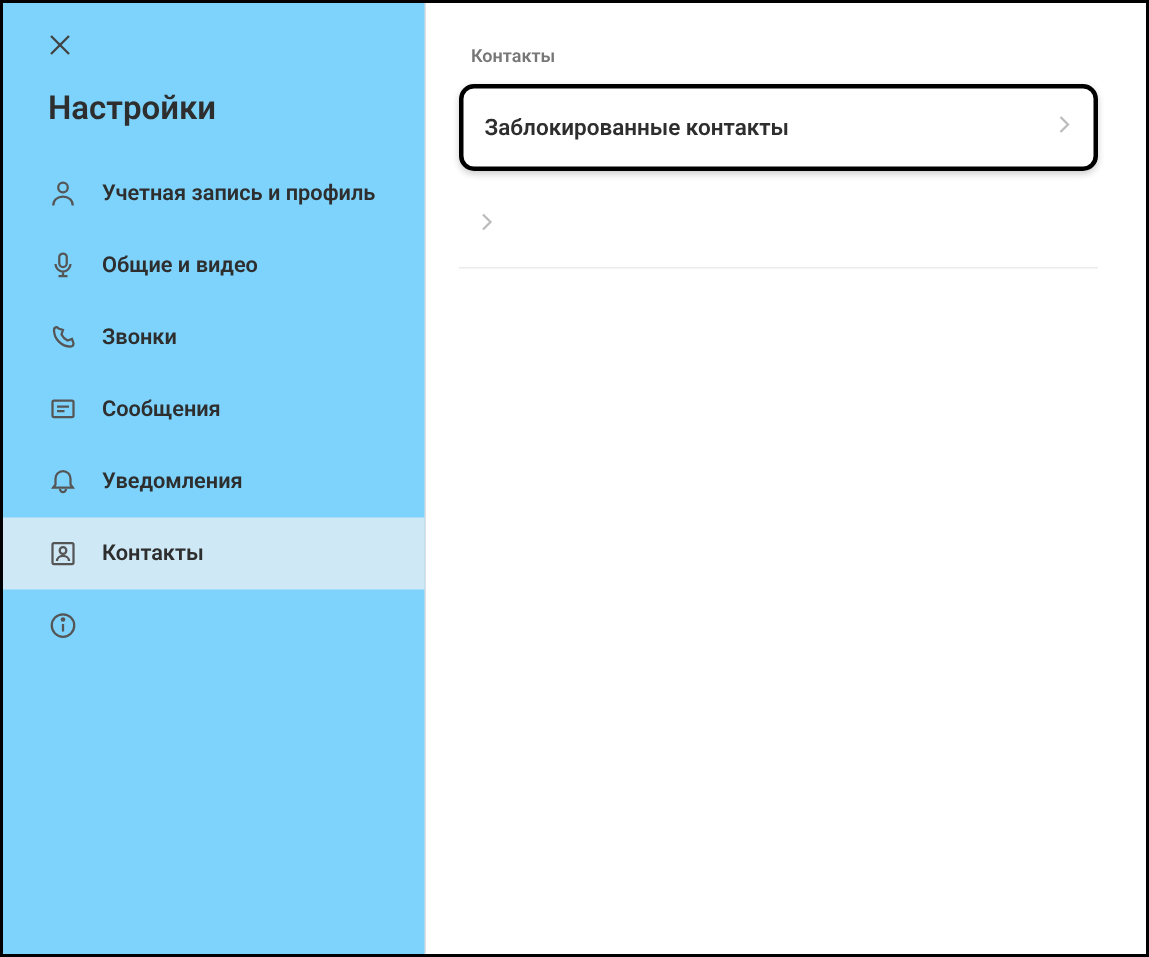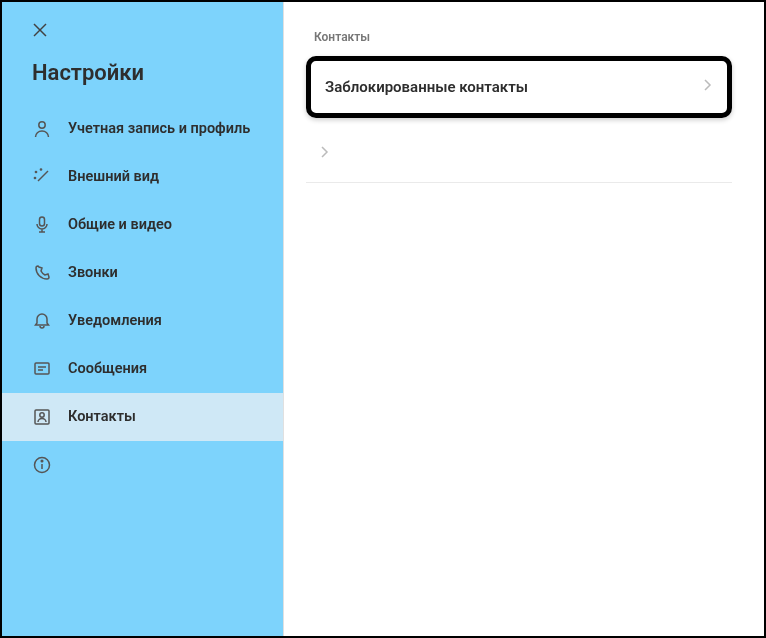--- a/index.html
+++ b/index.html
@@ -78,21 +78,21 @@
     }
     .content-row {
       display: flex;
       align-items: center;
       justify-content: space-between;
       padding: 18px 14px;
       border-bottom: 1px solid #eaeaea;
       cursor: pointer;
     }
     .content-row.highlighted {
-      border: 5px solid #000000;
+      border: 3px solid #000000;
       border-radius: 10px;
       box-shadow: 0 2px 5px rgba(0,0,0,0.2);
       padding: 16px 14px;
       margin-bottom: 8px;
     }
     .content-row-label {
       font-size: 15px;
       font-weight: 600;
       color: #2e2e2e;
     }
@@ -117,69 +117,58 @@
       <span class="sidebar-icon">
         <svg width="20" height="20" viewBox="0 0 20 20" fill="none" stroke="currentColor" stroke-width="1.5">
           <circle cx="10" cy="6" r="3.2"></circle>
           <path d="M3.5 18c0-3.5 2.8-6 6.5-6s6.5 2.5 6.5 6"></path>
         </svg>
       </span>
       <span class="sidebar-label">Учетная запись и профиль</span>
     </div>
 
 
-    <div class="sidebar-item">
-      <span class="sidebar-icon">
-        <svg width="20" height="20" viewBox="0 0 20 20" fill="none" stroke="currentColor" stroke-width="1.5">
-          <line x1="6" y1="14" x2="16" y2="4"></line>
-          <circle cx="4" cy="5" r="0.6" fill="currentColor"></circle>
-          <circle cx="9" cy="2.5" r="0.6" fill="currentColor"></circle>
-          <circle cx="3" cy="11" r="0.6" fill="currentColor"></circle>
-        </svg>
-      </span>
-      <span class="sidebar-label">Внешний вид</span>
-    </div>
 
     <div class="sidebar-item">
       <span class="sidebar-icon">
         <svg width="20" height="20" viewBox="0 0 20 20" fill="none" stroke="currentColor" stroke-width="1.5">
           <rect x="7.5" y="2" width="5" height="9" rx="2.5"></rect>
           <path d="M5 9a5 5 0 0 0 10 0M10 14v3M7 17h6"></path>
         </svg>
       </span>
       <span class="sidebar-label">Общие и видео</span>
     </div>
 
     <div class="sidebar-item">
       <span class="sidebar-icon">
         <svg width="20" height="20" viewBox="0 0 20 20" fill="none" stroke="currentColor" stroke-width="1.5">
           <path d="M6 3c-1 0-2 .5-2 2 0 6 5 11 11 11 1.5 0 2-1 2-2l-1-3-3 1c-2-1-3-2-4-4l1-3-3-1z"></path>
         </svg>
       </span>
       <span class="sidebar-label">Звонки</span>
-    </div>
-
-    <div class="sidebar-item">
-      <span class="sidebar-icon">
-        <svg width="20" height="20" viewBox="0 0 20 20" fill="none" stroke="currentColor" stroke-width="1.5">
-          <path d="M10 3a5 5 0 0 0-5 5v4l-1.5 2h13L15 12V8a5 5 0 0 0-5-5zM8 15a2 2 0 0 0 4 0"></path>
-        </svg>
-      </span>
-      <span class="sidebar-label">Уведомления</span>
     </div>
 
     <div class="sidebar-item">
       <span class="sidebar-icon">
         <svg width="20" height="20" viewBox="0 0 20 20" fill="none" stroke="currentColor" stroke-width="1.5">
           <rect x="3" y="4" width="14" height="11" rx="1"></rect>
           <line x1="6" y1="8" x2="14" y2="8"></line>
           <line x1="6" y1="11" x2="11" y2="11"></line>
         </svg>
       </span>
       <span class="sidebar-label">Сообщения</span>
+    </div>
+
+    <div class="sidebar-item">
+      <span class="sidebar-icon">
+        <svg width="20" height="20" viewBox="0 0 20 20" fill="none" stroke="currentColor" stroke-width="1.5">
+          <path d="M10 3a5 5 0 0 0-5 5v4l-1.5 2h13L15 12V8a5 5 0 0 0-5-5zM8 15a2 2 0 0 0 4 0"></path>
+        </svg>
+      </span>
+      <span class="sidebar-label">Уведомления</span>
     </div>
 
     <div class="sidebar-item active">
       <span class="sidebar-icon">
         <svg width="20" height="20" viewBox="0 0 20 20" fill="none" stroke="currentColor" stroke-width="1.5">
           <rect x="3" y="3" width="14" height="14" rx="1"></rect>
           <circle cx="10" cy="8" r="2.2"></circle>
           <path d="M6 15c0-2 1.8-3.5 4-3.5s4 1.5 4 3.5"></path>
         </svg>
       </span>

